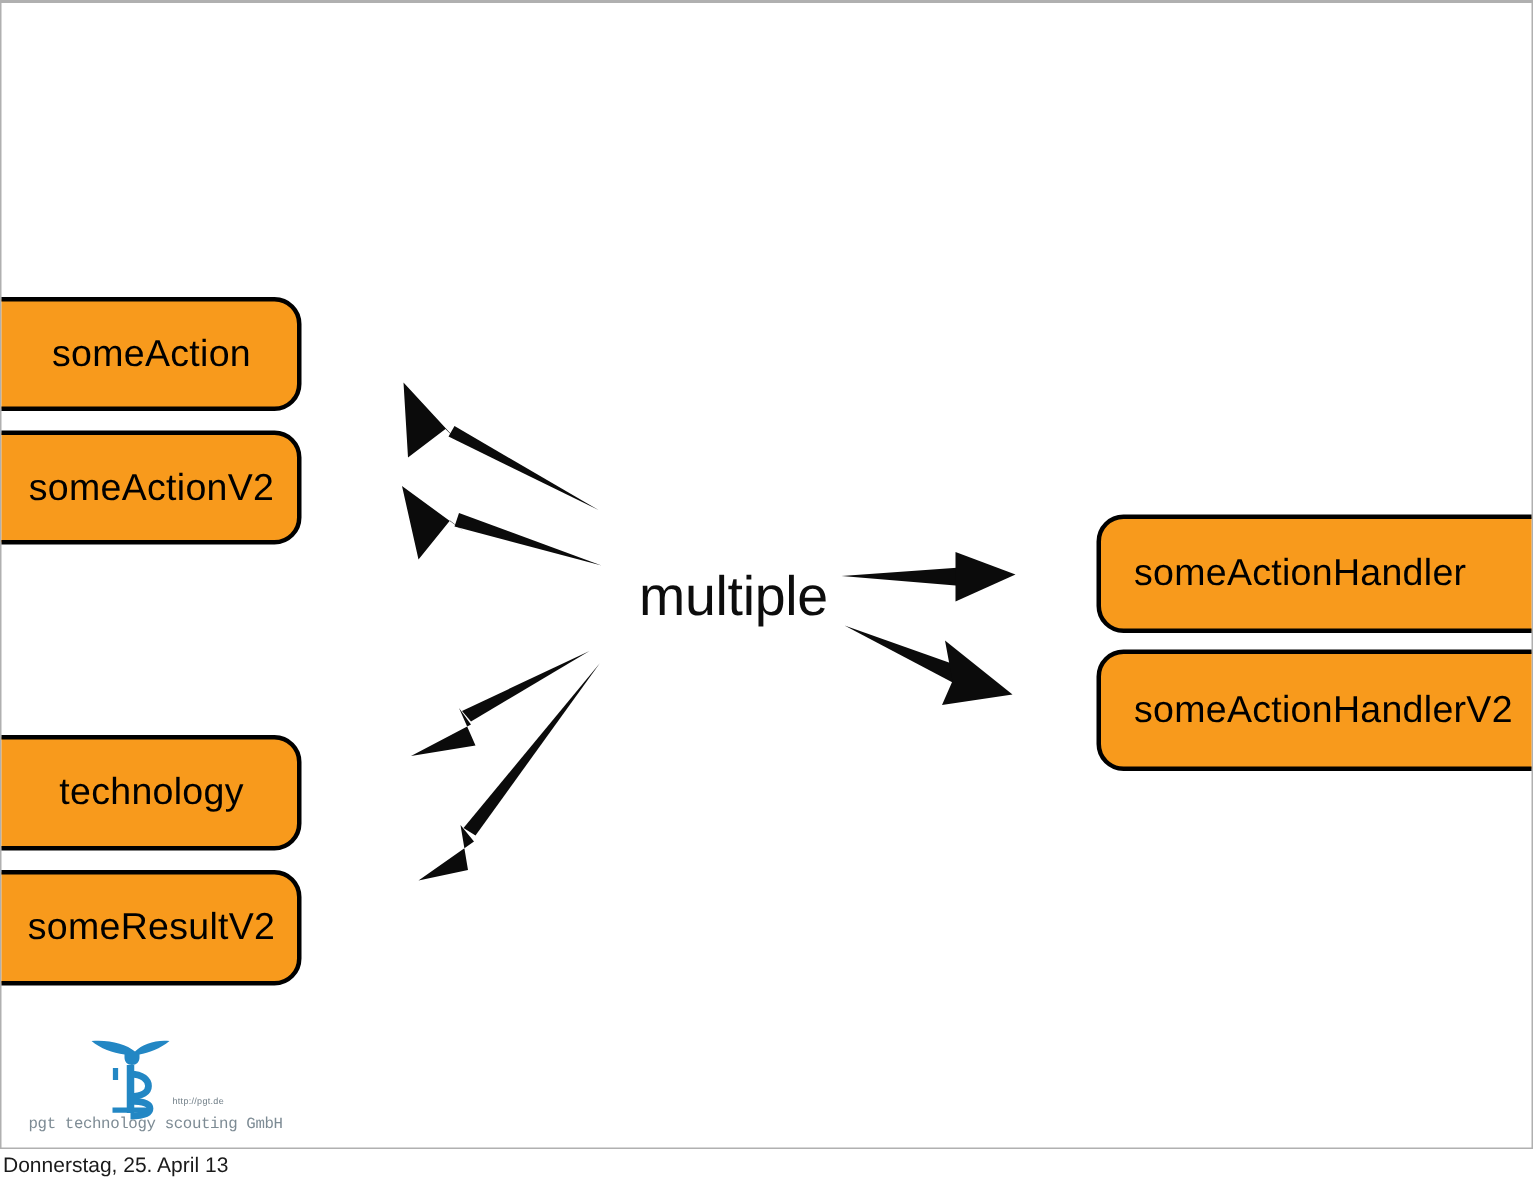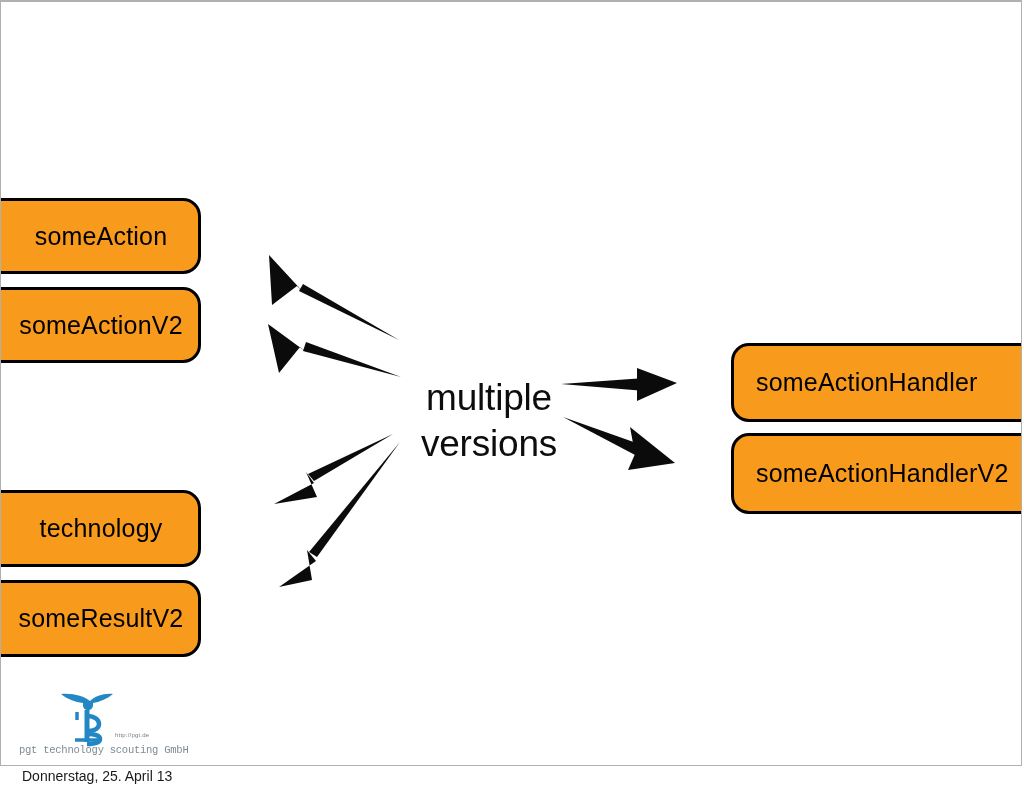--- a/index.html
+++ b/index.html
@@ -140,21 +140,21 @@
     font-family: Liberation Mono, monospace;
     font-size: 10.5px;
     color: #7d8b94;
     letter-spacing: -0.25px;
     white-space: nowrap;
   }
 
   
   .footer {
     position: absolute;
-    left: 22px;
+    left: 2px;
     top: 768px;
     font-family: "Liberation Sans", sans-serif;
     font-size: 14px;
     color: #1a1a1a;
     white-space: nowrap;
   }
 </style>
 </head>
 <body>
 
@@ -214,21 +214,20 @@
     <div class="node right" id="node-someActionHandler">
       <span class="label">someActionHandler</span>
     </div>
 
     <div class="node right" id="node-someActionHandlerV2">
       <span class="label">someActionHandlerV2</span>
     </div>
 
     <div class="center-caption">
       <span class="line">multiple</span>
-      <span class="line">versions</span>
     </div>
 
     <div class="logo">
       <svg class="logo-mark" viewBox="0 0 60 58">
 
         <path d="M4 4 C16 3 27 6 33 11 C38 6 47 3 56 4 C50 9 42 12 36 13 L36 15 C36 18 34 20 31 20 C28 20 26 18 26 15 L26 13 C18 12 10 9 4 4 Z" fill="#2387C4"></path>
 
         <path d="M30 20 L30 52" stroke="#2387C4" stroke-width="5" fill="none"></path>
         <path d="M30 26 C38 26 42 30 42 34 C42 38 38 41 30 41" stroke="#2387C4" stroke-width="4.5" fill="none"></path>
         <path d="M30 44 C39 44 43 46 43 49 C43 52 39 54 30 54" stroke="#2387C4" stroke-width="4.5" fill="none"></path>

